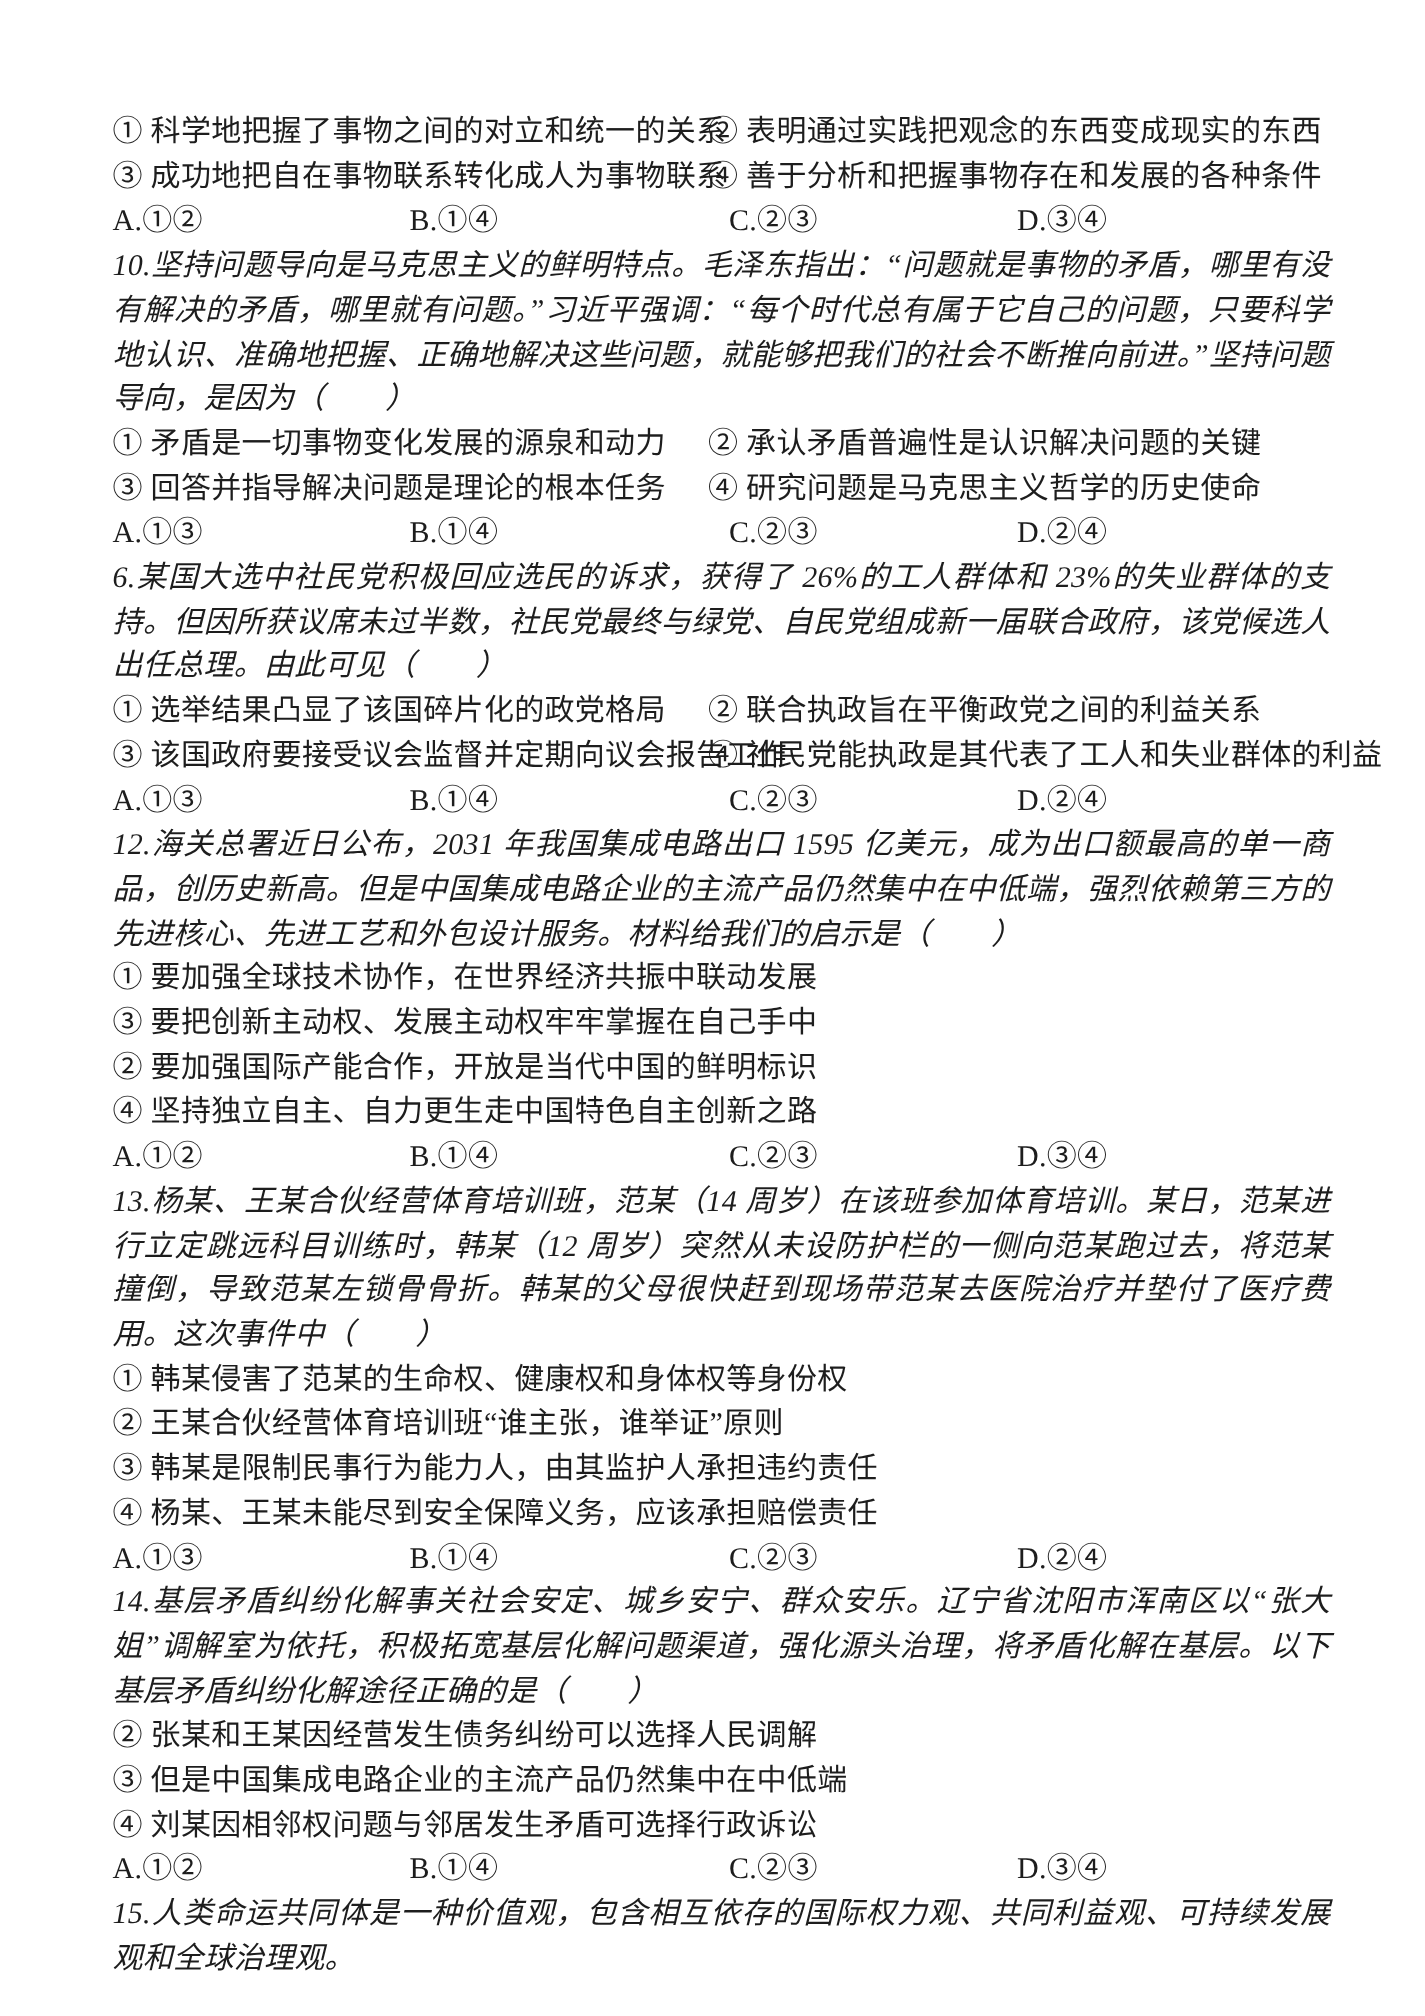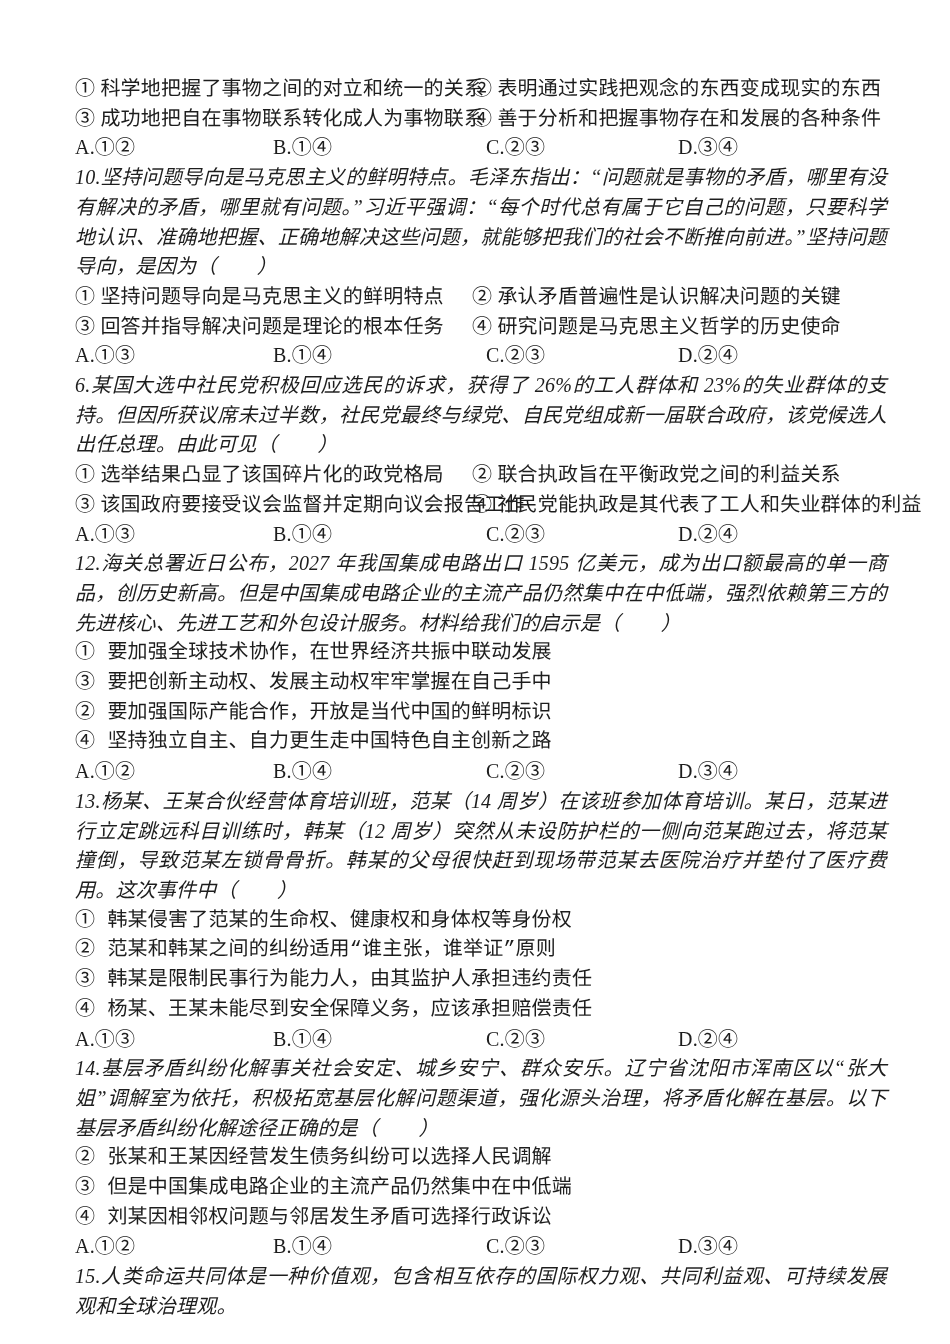--- a/index.html
+++ b/index.html
@@ -33,21 +33,20 @@
     display: grid;
     grid-template-columns: 397px 1fr;
   }
   .opt-pair .cell {
     white-space: nowrap;
     overflow: visible;
   }
   .opt-list .cell {
     white-space: nowrap;
     overflow: visible;
-    font-family: Liberation Mono, monospace;
   }
   .answers {
     display: grid;
     grid-template-columns: 198px 213px 192px 1fr;
   }
   .answers .cell {
     white-space: nowrap;
   }
 </style>
 </head>
@@ -61,21 +60,21 @@
       <div class="cell">④ 善于分析和把握事物存在和发展的各种条件</div>
     </div>
     <div class="answers">
       <div class="cell">A.①②</div>
       <div class="cell">B.①④</div>
       <div class="cell">C.②③</div>
       <div class="cell">D.③④</div>
     </div>
     <div class="stem">10.坚持问题导向是马克思主义的鲜明特点。毛泽东指出：“问题就是事物的矛盾，哪里有没有解决的矛盾，哪里就有问题。”习近平强调：“每个时代总有属于它自己的问题，只要科学地认识、准确地把握、正确地解决这些问题，就能够把我们的社会不断推向前进。”坚持问题导向，是因为（　　）</div>
     <div class="opt-pair">
-      <div class="cell">① 坚持问题导向是马克思主义的鲜明特点</div>
+      <div class="cell">① 矛盾是一切事物变化发展的源泉和动力</div>
       <div class="cell">② 承认矛盾普遍性是认识解决问题的关键</div>
       <div class="cell">③ 回答并指导解决问题是理论的根本任务</div>
       <div class="cell">④ 研究问题是马克思主义哲学的历史使命</div>
     </div>
     <div class="answers">
       <div class="cell">A.①③</div>
       <div class="cell">B.①④</div>
       <div class="cell">C.②③</div>
       <div class="cell">D.②④</div>
     </div>
@@ -85,37 +84,37 @@
       <div class="cell">② 联合执政旨在平衡政党之间的利益关系</div>
       <div class="cell">③ 该国政府要接受议会监督并定期向议会报告工作</div>
       <div class="cell">④ 社民党能执政是其代表了工人和失业群体的利益</div>
     </div>
     <div class="answers">
       <div class="cell">A.①③</div>
       <div class="cell">B.①④</div>
       <div class="cell">C.②③</div>
       <div class="cell">D.②④</div>
     </div>
-    <div class="stem">12.海关总署近日公布，2027 年我国集成电路出口 1595 亿美元，成为出口额最高的单一商品，创历史新高。但是中国集成电路企业的主流产品仍然集中在中低端，强烈依赖第三方的先进核心、先进工艺和外包设计服务。材料给我们的启示是（　　）</div>
+    <div class="stem">12.海关总署近日公布，2031 年我国集成电路出口 1595 亿美元，成为出口额最高的单一商品，创历史新高。但是中国集成电路企业的主流产品仍然集中在中低端，强烈依赖第三方的先进核心、先进工艺和外包设计服务。材料给我们的启示是（　　）</div>
     <div class="opt-list">
       <div class="cell">① 要加强全球技术协作，在世界经济共振中联动发展</div>
       <div class="cell">③ 要把创新主动权、发展主动权牢牢掌握在自己手中</div>
       <div class="cell">② 要加强国际产能合作，开放是当代中国的鲜明标识</div>
       <div class="cell">④ 坚持独立自主、自力更生走中国特色自主创新之路</div>
     </div>
     <div class="answers">
       <div class="cell">A.①②</div>
       <div class="cell">B.①④</div>
       <div class="cell">C.②③</div>
       <div class="cell">D.③④</div>
     </div>
     <div class="stem">13.杨某、王某合伙经营体育培训班，范某（14 周岁）在该班参加体育培训。某日，范某进行立定跳远科目训练时，韩某（12 周岁）突然从未设防护栏的一侧向范某跑过去，将范某撞倒，导致范某左锁骨骨折。韩某的父母很快赶到现场带范某去医院治疗并垫付了医疗费用。这次事件中（　　）</div>
     <div class="opt-list">
       <div class="cell">① 韩某侵害了范某的生命权、健康权和身体权等身份权</div>
-      <div class="cell">② 范某和韩某之间的纠纷适用“谁主张，谁举证”原则</div>
+      <div class="cell">② 王某合伙经营体育培训班“谁主张，谁举证”原则</div>
       <div class="cell">③ 韩某是限制民事行为能力人，由其监护人承担违约责任</div>
       <div class="cell">④ 杨某、王某未能尽到安全保障义务，应该承担赔偿责任</div>
     </div>
     <div class="answers">
       <div class="cell">A.①③</div>
       <div class="cell">B.①④</div>
       <div class="cell">C.②③</div>
       <div class="cell">D.②④</div>
     </div>
     <div class="stem">14.基层矛盾纠纷化解事关社会安定、城乡安宁、群众安乐。辽宁省沈阳市浑南区以“张大姐”调解室为依托，积极拓宽基层化解问题渠道，强化源头治理，将矛盾化解在基层。以下基层矛盾纠纷化解途径正确的是（　　）</div>

